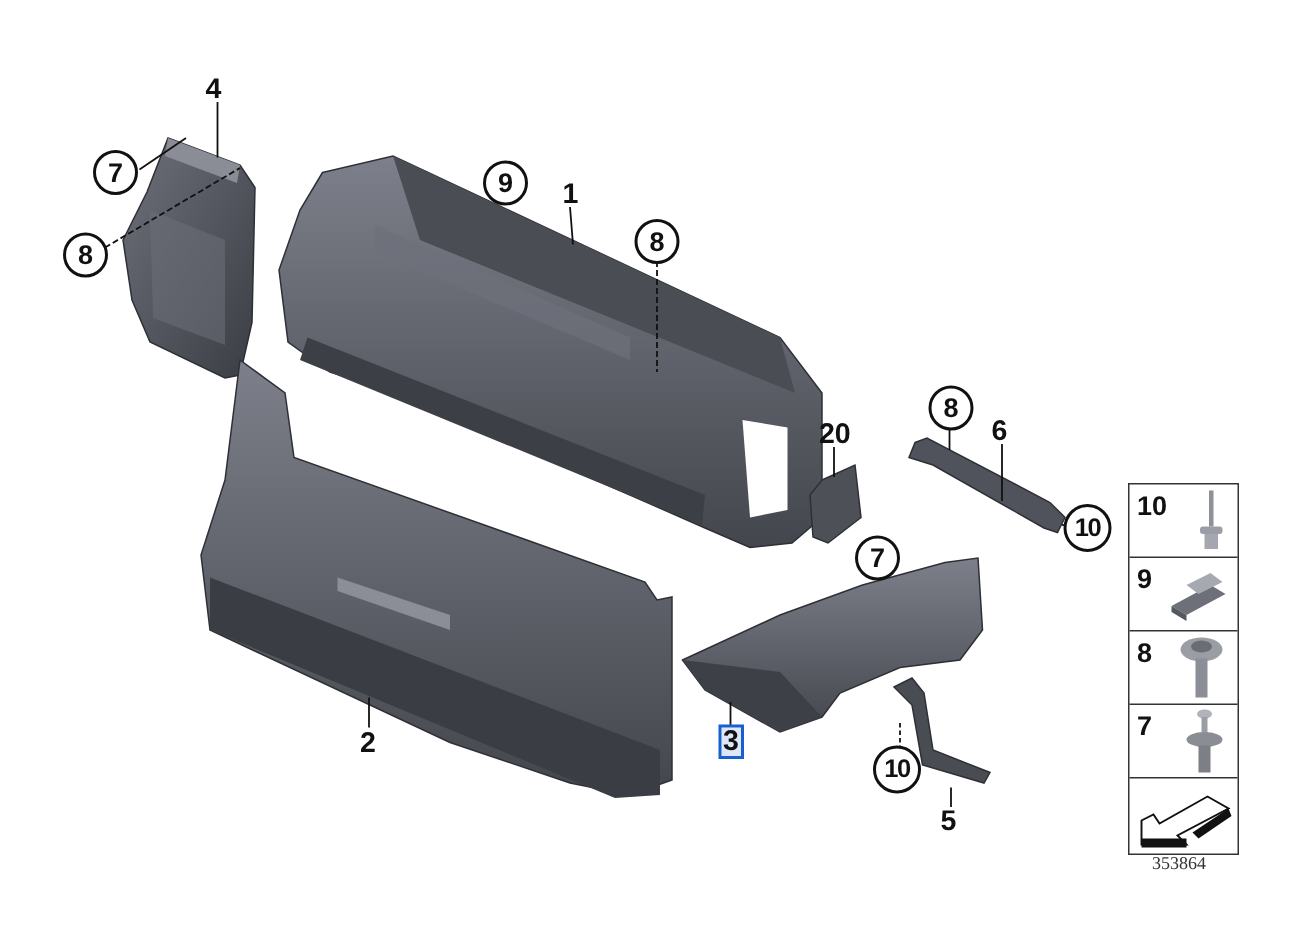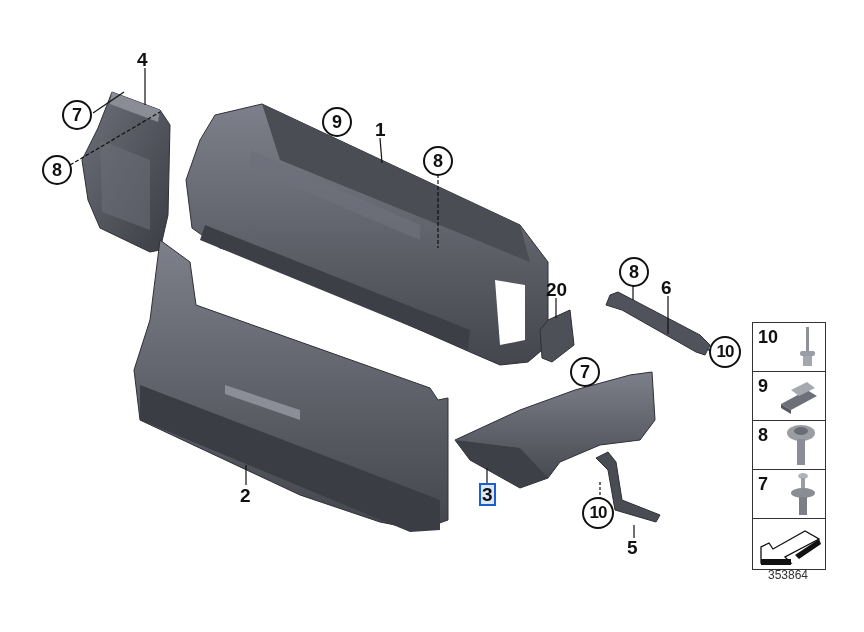--- a/index.html
+++ b/index.html
@@ -7,21 +7,21 @@
   .stage { position:absolute; left:0; top:0; width:864px; height:632px; }
   .lbl { position:absolute; font-weight:bold; font-size:19px; color:#111; line-height:1; font-family:"Liberation Sans", sans-serif; }
   .circ { position:absolute; width:30px; height:30px; border:2px solid #111; border-radius:50%; background:#fff; display:flex; align-items:center; justify-content:center; font-weight:bold; font-size:18px; color:#111; box-sizing:border-box; font-family:"Liberation Sans", sans-serif; }
   .circ.wide { width:32px; height:32px; font-size:17px; letter-spacing:-1px; }
   .sel { outline:2px solid #1a5fd0; background:rgba(26,95,208,0.15); padding:0 1px; }
   .legend { position:absolute; left:752px; top:322px; width:72px; border:1px solid #333; background:#fff; }
   .legend .cell { position:relative; height:48px; border-bottom:1px solid #333; }
   .legend .cell:last-child { border-bottom:none; height:50px; }
   .legend .num { position:absolute; left:5px; top:4px; font-weight:bold; font-size:18px; color:#111; }
   .legend svg { position:absolute; right:2px; top:0; }
-  .catalog { position:absolute; left:768px; top:568px; font-size:12px; color:#333; }
+  .catalog { position:absolute; left:768px; top:568px; font-size:12px; color:#333;font-family:Liberation Serif, serif; }
 </style>
 </head>
 <body>
 
 <div class="stage">
 
   <svg width="864" height="632" style="position:absolute;left:0;top:0">
     <defs>
       <linearGradient id="g1" x1="0" y1="0" x2="0" y2="1">
         <stop offset="0" stop-color="#7d808a"></stop>

